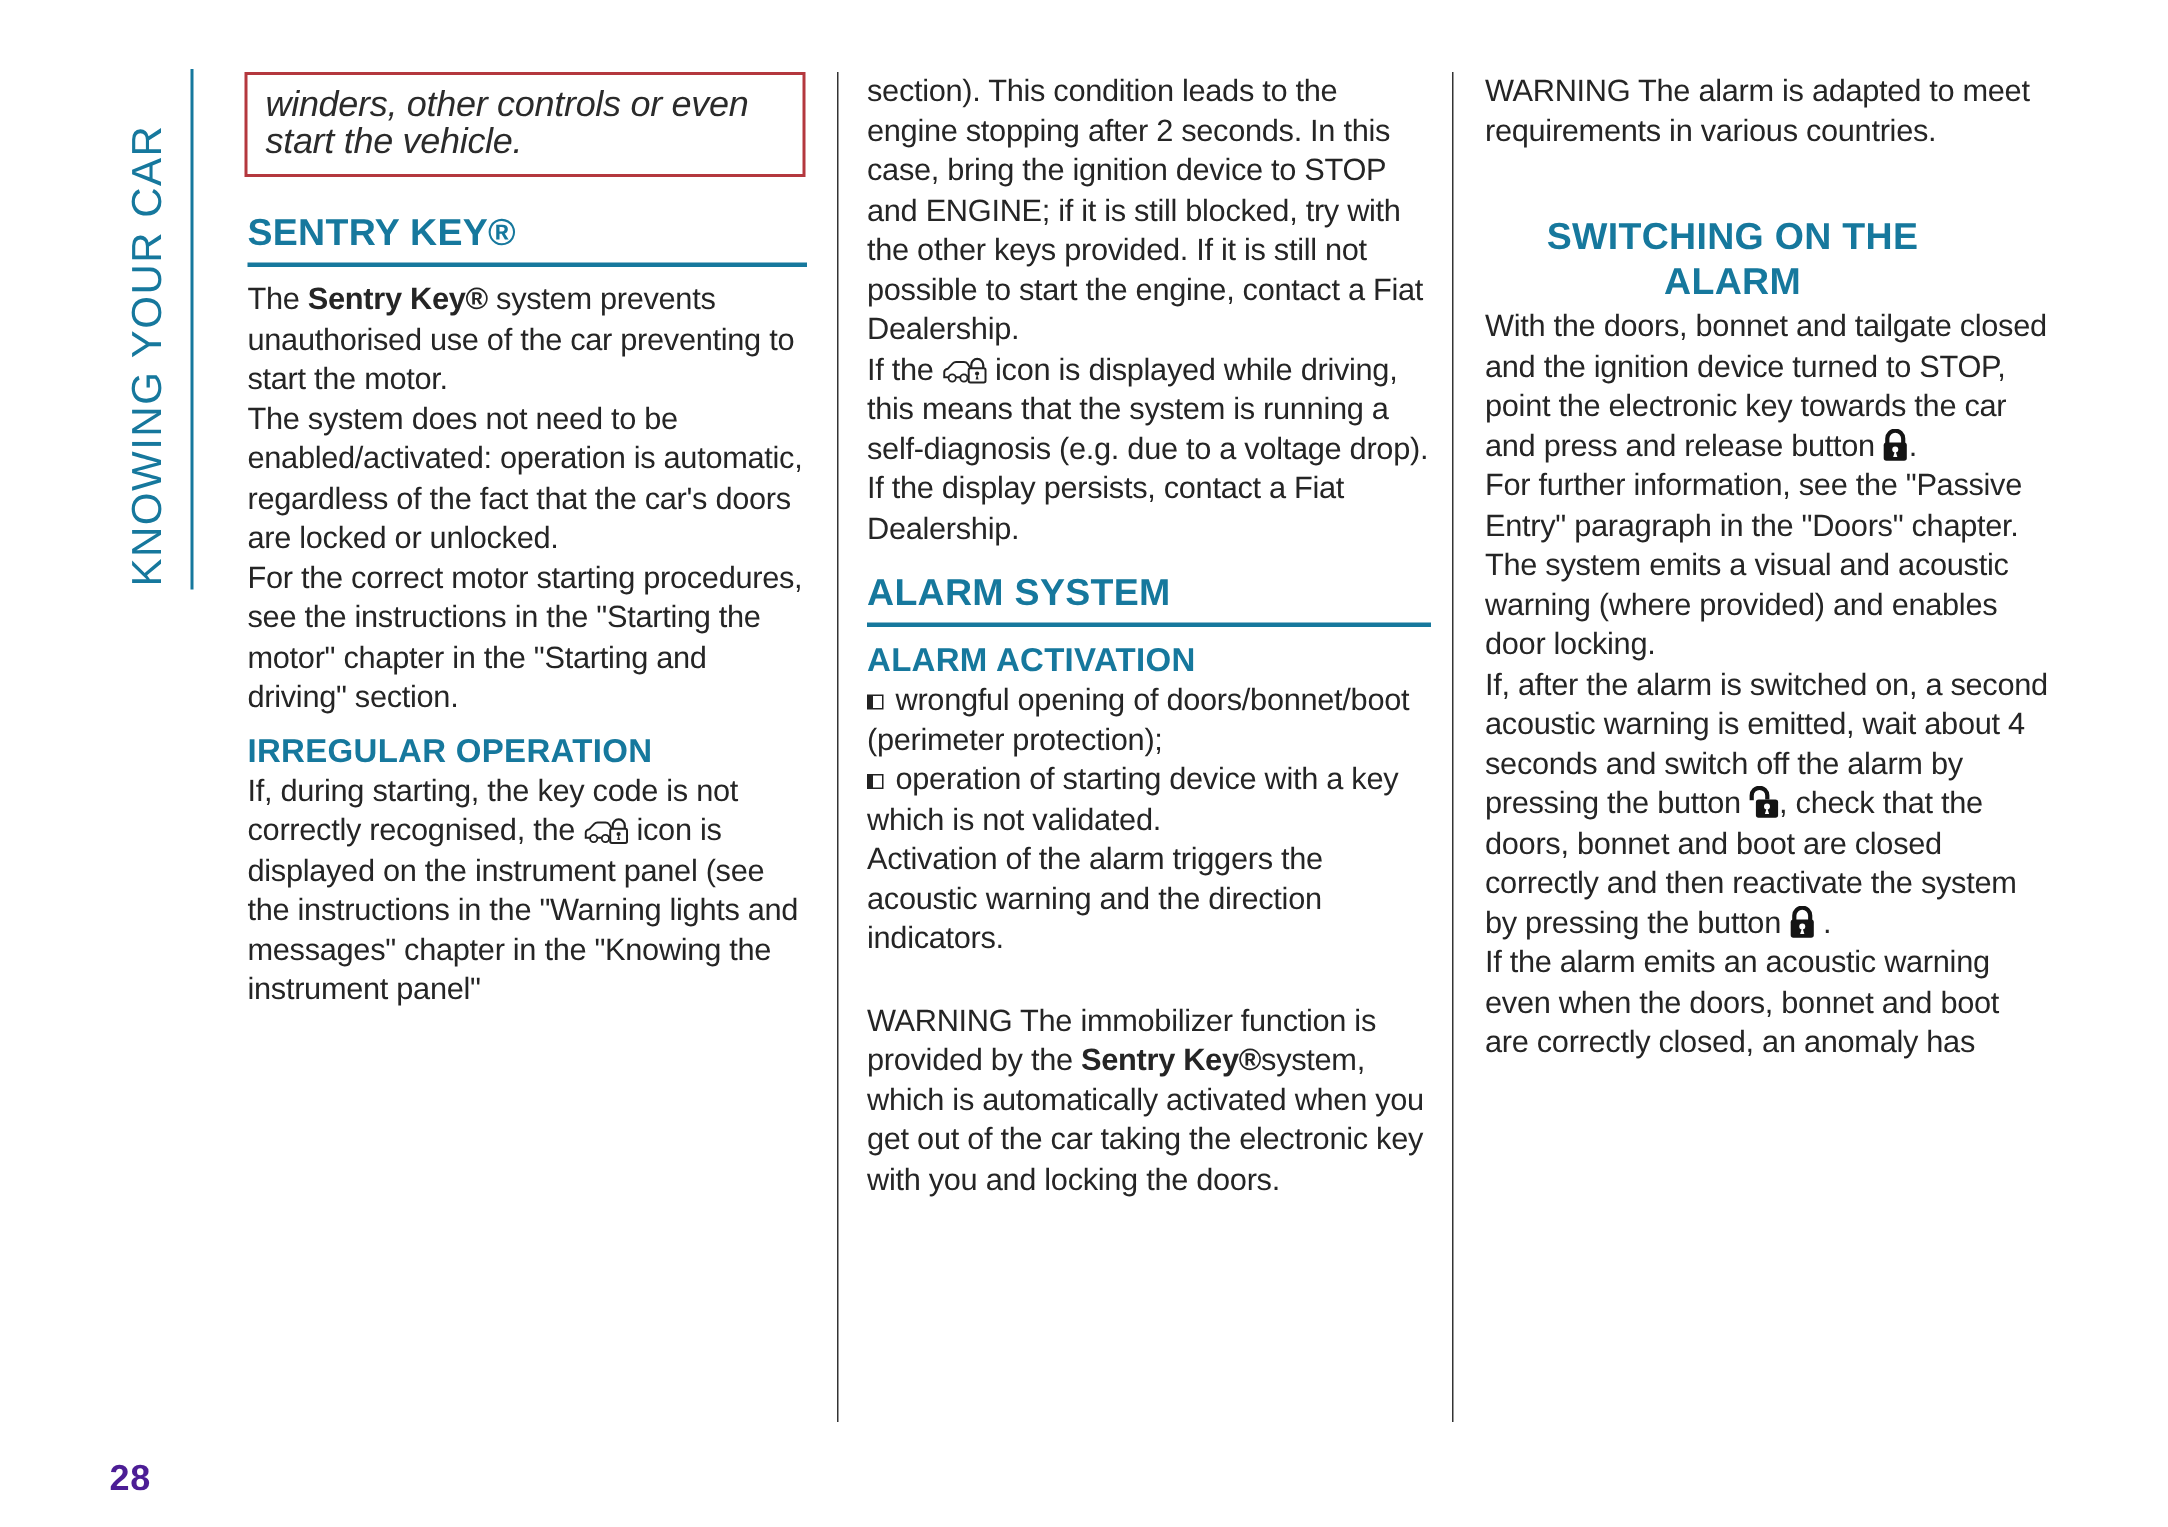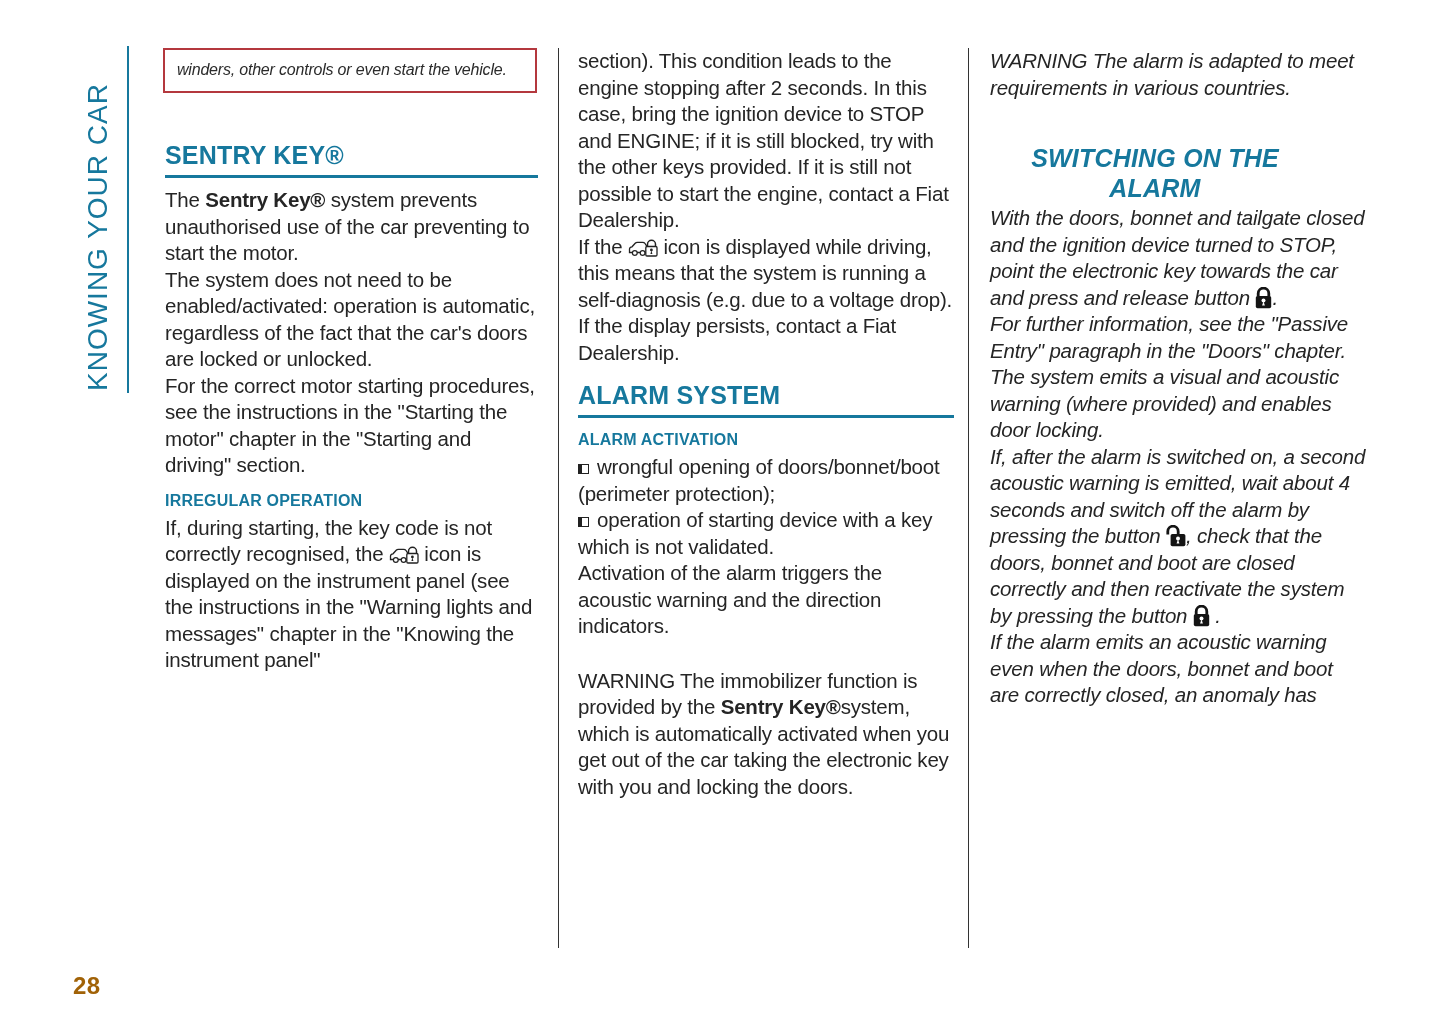--- a/index.html
+++ b/index.html
@@ -21,68 +21,68 @@
     background:var(--accent,#16789D);
   }
 
   
   .note-box{
     position:absolute;left:163px;top:48px;width:374px;box-sizing:border-box;
     border:2px solid var(--note-border,#B4383E);
     padding:7px 12px 9px 12px;
   }
   .note-text{
-    margin:0;font-style:italic;font-size:16px;line-height:25px;color:#2b2b2b;
+    margin:0;font-style:italic;font-size:24px;line-height:25px;color:#2b2b2b;
     letter-spacing:-0.2px;
   }
 
   
   .vsep{position:absolute;top:48px;height:900px;width:1px;background:#333;}
   .vsep-1{left:558px;}
   .vsep-2{left:968px;}
 
   
   .col{position:absolute;width:376px;font-size:20.5px;line-height:26.5px;}
   .col-1{left:165px;top:140px;width:373px;}
   .col-2{left:578px;top:48px;}
-  .col-3{left:990px;top:48px;font-style:italic;}
+  .col-3{left:990px;top:48px;}
 
   .para{margin:0;letter-spacing:-0.2px;}
   .para b{letter-spacing:-0.2px;}
 
   .h1{
     font-size:25px;line-height:30px;font-weight:bold;color:var(--accent,#16789D);
     letter-spacing:0.2px;margin:14px 0 2px 0;
   }
   .h1:first-child{margin-top:0;}
   .h1.underlined{
     border-bottom:3px solid var(--accent,#16789D);
     padding-bottom:5px;margin-bottom:9px;
   }
   .col-3 .h1{max-width:330px;text-align:center;}
 
   .h2{
-    font-size:16px;line-height:26px;font-weight:bold;color:var(--accent,#16789D);
+    font-size:22px;line-height:26px;font-weight:bold;color:var(--accent,#16789D);
     letter-spacing:0.2px;margin:9px 0 1px 0;
   }
 
   .spacer{height:28px;}
 
   .bullet-square{
     display:inline-block;width:11px;height:10px;box-sizing:border-box;
     border:1.5px solid #222;border-left:4.5px solid #222;
     margin-right:8px;
   }
 
   .inline-icon{display:inline-block;}
   .inline-icon svg{vertical-align:-4px;}
 
   .page-number{
     position:absolute;left:73px;top:972px;
-    font-size:24px;font-weight:bold;color:#a16207;letter-spacing:0.5px;
+    font-size:24px;font-weight:bold;color:#4c1d95;letter-spacing:0.5px;
   }
 </style>
 </head>
 <body>
 
 <div class="page">
 
   <div class="sidebar-label">KNOWING YOUR CAR</div>
   <div class="sidebar-rule"></div>
 

